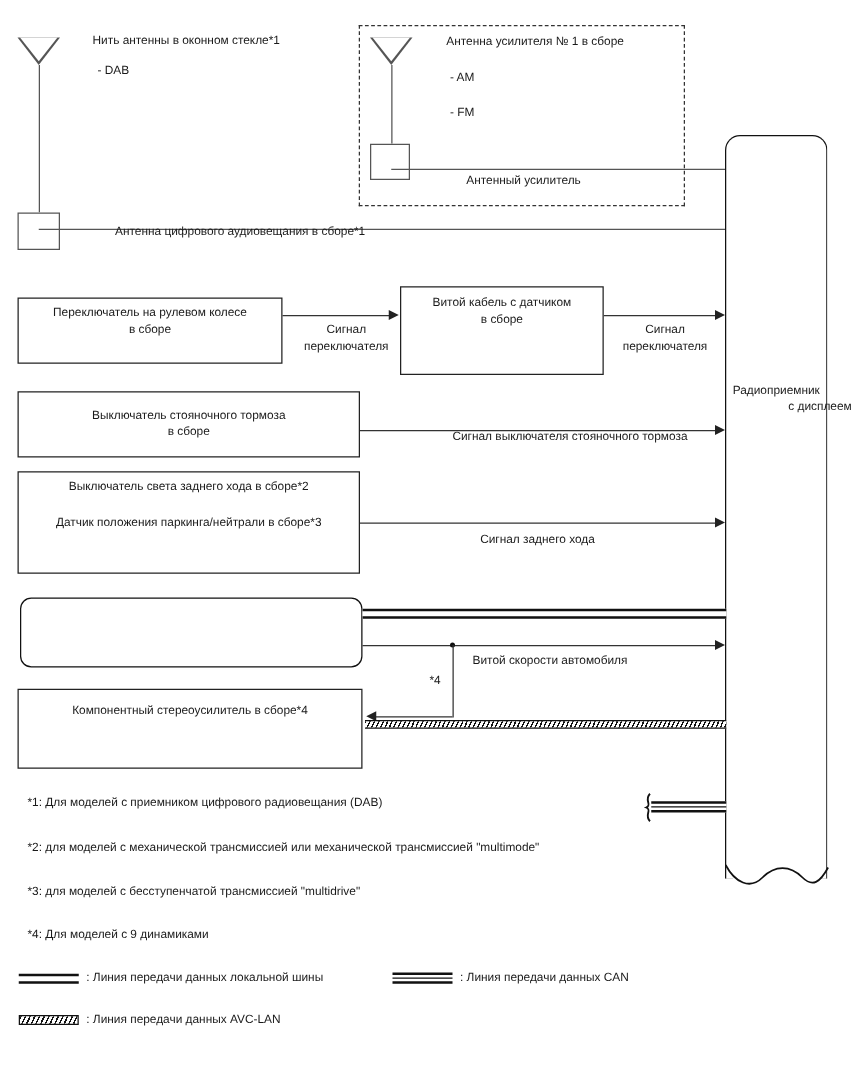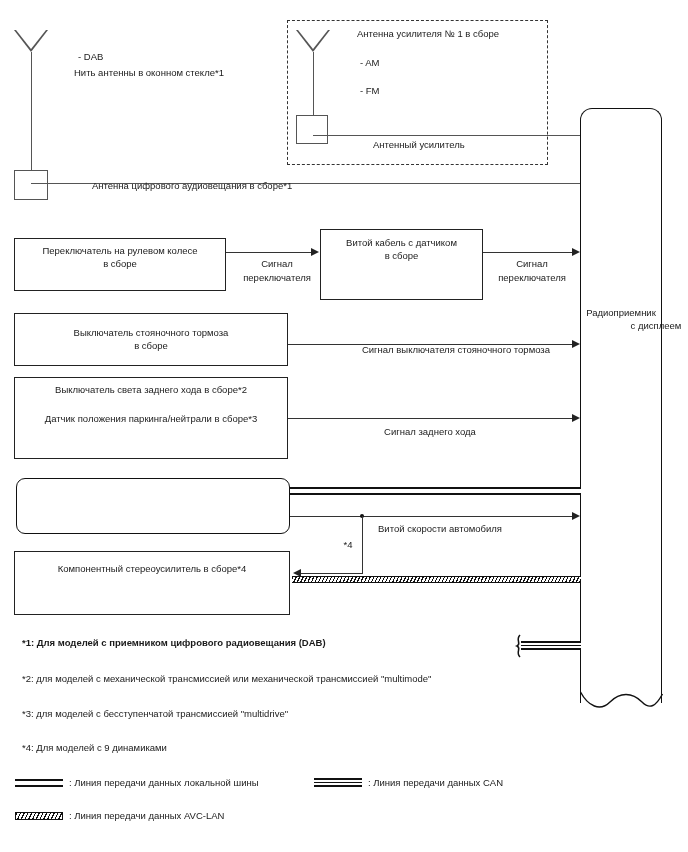--- a/index.html
+++ b/index.html
@@ -211,21 +211,21 @@
 </head>
 <body>
 
 <div id="page">
 
   <div class="ant" style="left:14px; top:30px;"></div>
   <div class="ant-inner" style="left:16px; top:30px;"></div>
   <div class="vline" style="left:31px; top:52px; height:118px;"></div>
   <div class="sqbox" style="left:14px; top:170px; width:34px; height:30px;"></div>
 
-  <div class="lbl" style="left:74px; top:26px;margin-top:40px;">Нить антенны в оконном стекле*1</div>
+  <div class="lbl" style="left:74px; top:26px;">Нить антенны в оконном стекле*1</div>
   <div class="lbl" style="left:78px; top:50px;">- DAB</div>
 
   <div class="hline" style="left:31px; top:183px; width:549px;"></div>
   <div class="lbl" style="left:92px; top:179px;">Антенна цифрового аудиовещания в сборе*1</div>
 
   <div class="box-dashed" style="left:287px; top:20px; width:261px; height:145px;"></div>
 
   <div class="ant" style="left:296px; top:30px;"></div>
   <div class="ant-inner" style="left:298px; top:30px;"></div>
   <div class="vline" style="left:313px; top:52px; height:63px;"></div>
@@ -298,21 +298,21 @@
   <div class="box" style="left:14px; top:551px; width:276px; height:64px;"></div>
   <div class="lbl ctr" style="left:14px; top:562px; width:276px;">Компонентный стереоусилитель в сборе*4</div>
 
   <div class="avclan" style="left:292px; top:576px; width:289px;"></div>
 
   <div class="canbus" style="left:521px; top:641px; width:60px;"></div>
   <svg class="zigzag" style="left:511px; top:634px;" width="16" height="24">
     <path d="M9,1 C4,6 11,10 6,12 C11,14 4,18 9,23" fill="none" stroke="#111" stroke-width="1.5"></path>
   </svg>
 
-  <div class="note" style="left:22px; top:636px;font-weight:bold;">*1: Для моделей с приемником цифрового радиовещания (DAB)</div>
+  <div class="note" style="left:22px; top:636px;">*1: Для моделей с приемником цифрового радиовещания (DAB)</div>
   <div class="note" style="left:22px; top:672px;">*2: для моделей с механической трансмиссией или механической трансмиссией "multimode"</div>
   <div class="note" style="left:22px; top:707px;">*3: для моделей с бесступенчатой трансмиссией "multidrive"</div>
   <div class="note" style="left:22px; top:741px;">*4: Для моделей с 9 динамиками</div>
 
   <div class="legend-local" style="left:15px; top:779px; width:48px;"></div>
   <div class="note" style="left:69px; top:776px;">: Линия передачи данных локальной шины</div>
 
   <div class="legend-can" style="left:314px; top:778px; width:48px;"></div>
   <div class="note" style="left:368px; top:776px;">: Линия передачи данных CAN</div>
 

